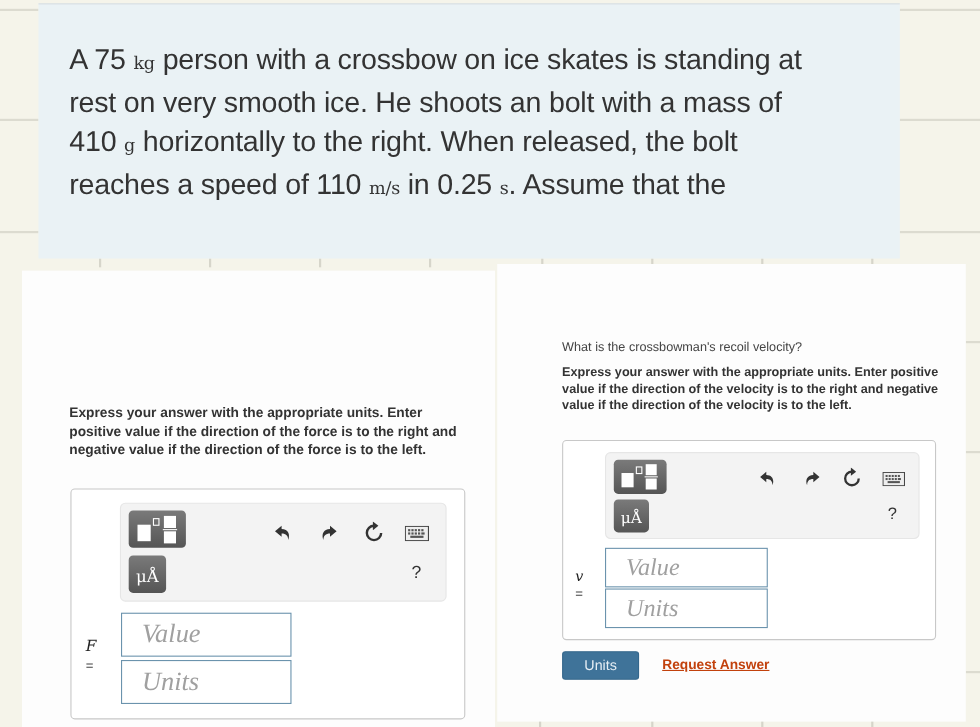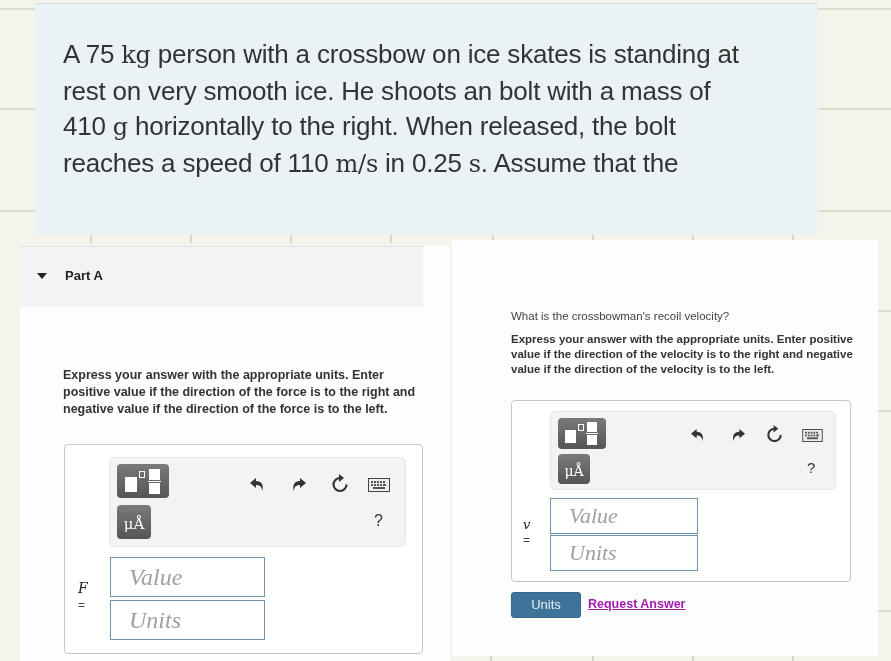--- a/index.html
+++ b/index.html
@@ -18,21 +18,21 @@
   .problem {
     position: absolute; left: 35px; top: 3px; width: 783px; height: 232px;
     background: #eaf2f5;
     border-top: 1px solid #d8dde0;
   }
   .problem p {
     position: absolute; left: 28px; top: 33px; width: 750px;
     font-size: 26px; line-height: 35.5px; color: #333;
     letter-spacing: -0.2px;
   }
-  .problem .unit { font-family: "DejaVu Serif", serif; font-size: 24px; }
+  .problem .unit { font-family: "DejaVu Serif", serif; font-size: 16px; }
 
   
   .panel-a {
     position: absolute; left: 20px; top: 246px; width: 430px; height: 415px;
     background: #fdfdfd;
   }
   .panel-b {
     position: absolute; left: 452px; top: 240px; width: 426px; height: 416px;
     background: #fdfdfd;
   }
@@ -104,22 +104,22 @@
   .input-field::placeholder { color: #a0a0a0; font-style: italic; }
   .panel-a .input-field { left: 45px; width: 155px; height: 40px; }
   .panel-b .input-field { left: 38px; width: 148px; height: 36px; font-size: 22px; }
 
   .submit-btn {
     position: absolute; left: 59px; top: 352px; width: 70px; height: 26px;
     background: #3f7399; color: #e6eef4; border: 1px solid #34678c; border-radius: 3px;
     font-size: 13px; text-align: center; line-height: 24px; cursor: pointer;
   }
   .request-link {
-    position: absolute; left: 136px; top: 357px;
-    font-size: 12.5px; font-weight: bold; color: #a21caf; text-decoration: underline; cursor: pointer;
+    position: absolute; left: 150px; top: 357px;
+    font-size: 12.5px; font-weight: bold; color: #c2410c; text-decoration: underline; cursor: pointer;
   }
 </style>
 </head>
 <body>
 
 <div class="bg-line" style="left:0;top:8px;width:35px;"></div>
 <div class="bg-line" style="left:0;top:108px;width:35px;"></div>
 <div class="bg-line" style="left:0;top:210px;width:35px;"></div>
 <div class="bg-line" style="left:818px;top:8px;width:73px;"></div>
 <div class="bg-line" style="left:818px;top:108px;width:73px;"></div>
@@ -143,24 +143,20 @@
 <div class="problem">
   <p>
     <span>A 75 </span><span class="unit">kg</span><span> person with a crossbow on ice skates is standing at</span><br>
     <span>rest on very smooth ice. He shoots an bolt with a mass of</span><br>
     <span>410 </span><span class="unit">g</span><span> horizontally to the right. When released, the bolt</span><br>
     <span>reaches a speed of 110 </span><span class="unit">m/s</span><span> in 0.25 </span><span class="unit">s</span><span>. Assume that the</span><br>
   </p>
 </div>
 
 <div class="panel-a">
-  <div class="part-header">
-    <span class="caret"></span>
-    <span class="part-title">Part A</span>
-  </div>
   <div class="instructions">Express your answer with the appropriate units. Enter positive value if the direction of the force is to the right and negative value if the direction of the force is to the left.</div>
 
   <div class="answer-box">
     <div class="toolbar">
       <div class="tool-btn tool-template">
         <span class="sq-big"></span>
         <span class="sq-small"></span>
         <span class="fr-top"></span>
         <span class="fr-bar"></span>
         <span class="fr-bot"></span>

